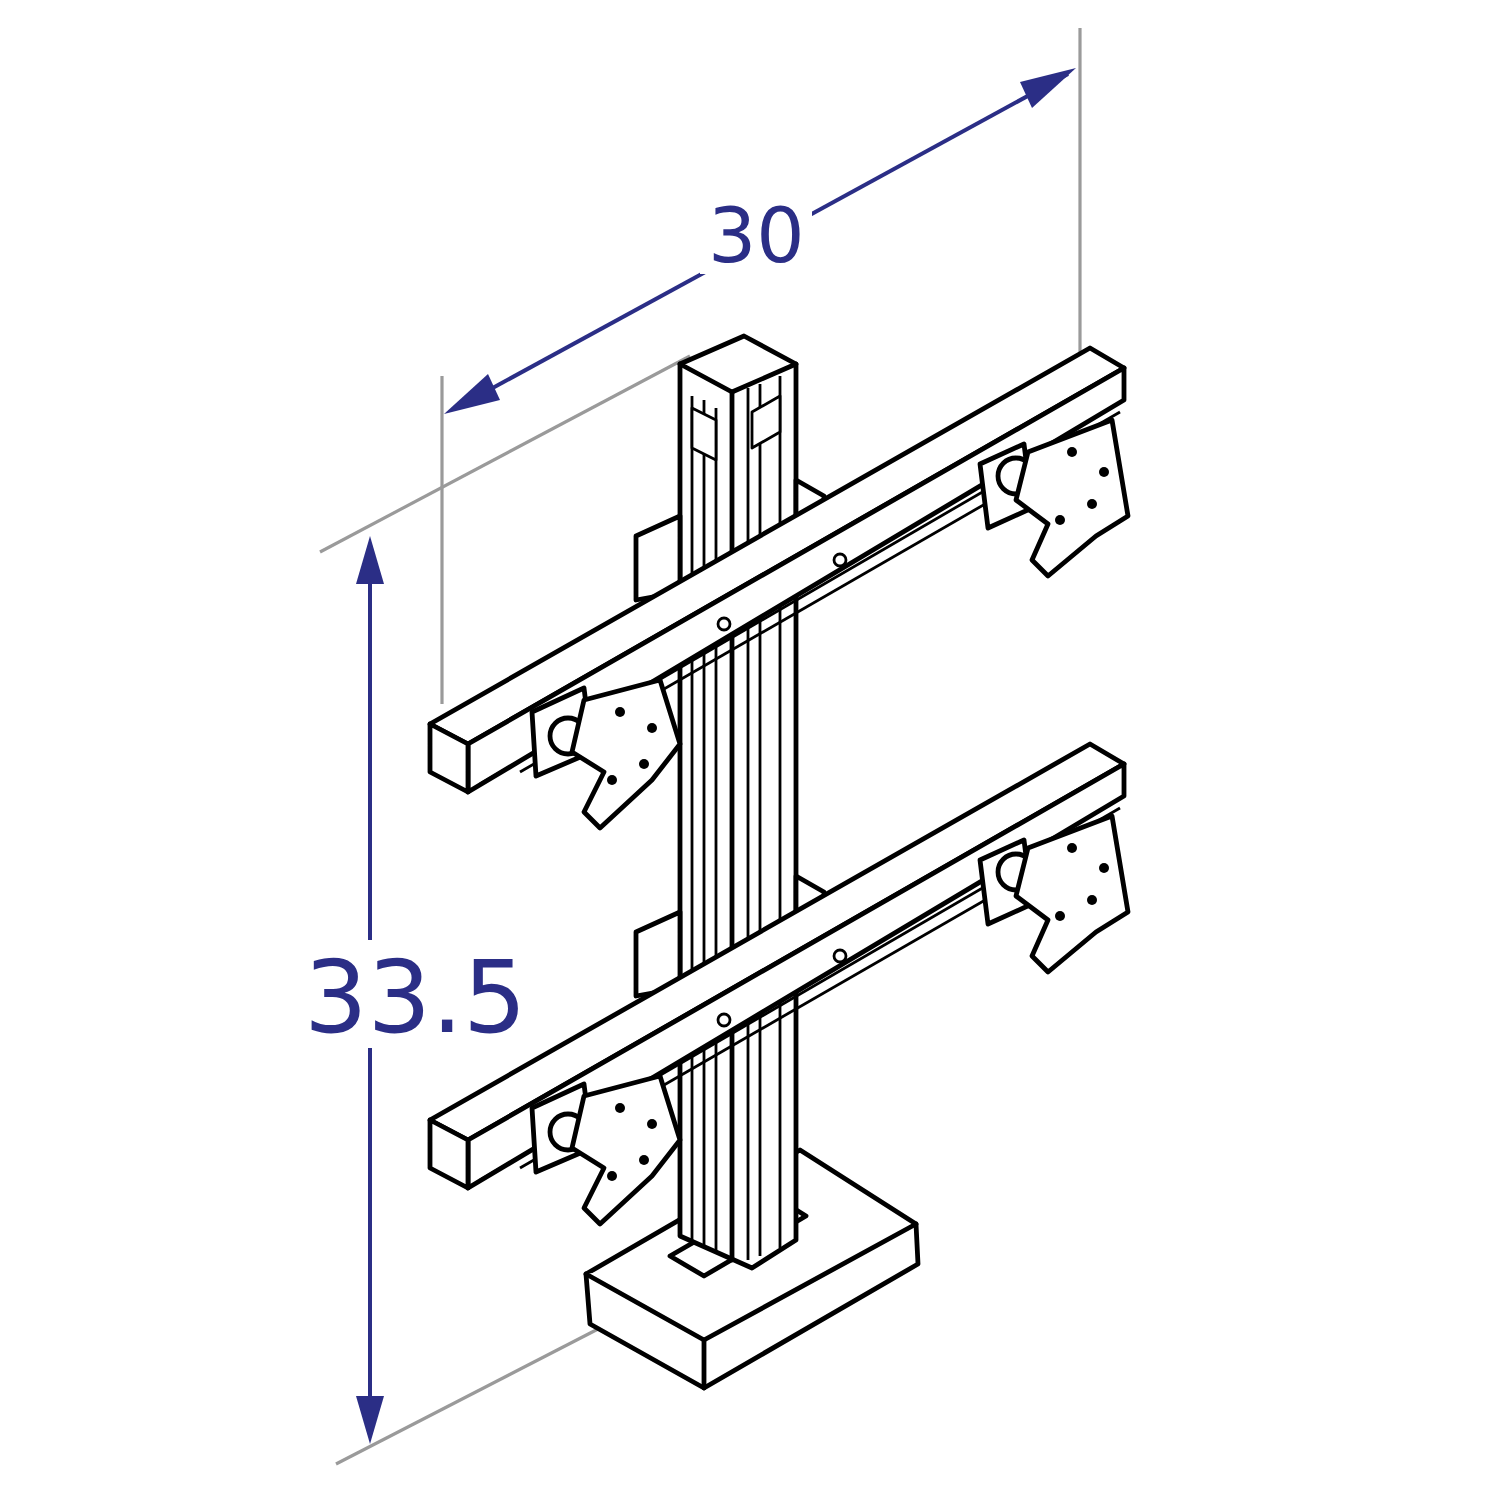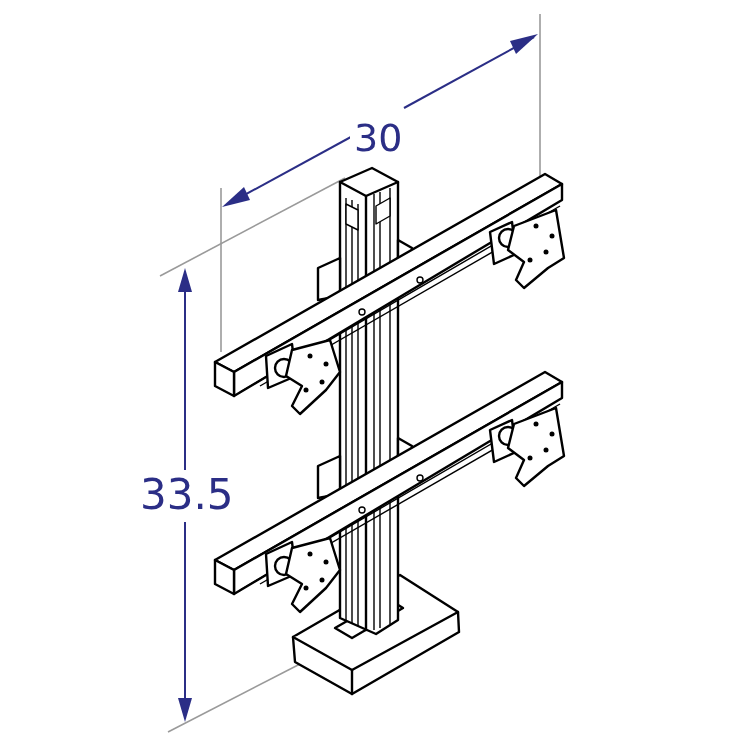--- a/index.html
+++ b/index.html
@@ -6,22 +6,22 @@
     body { width: 750px; height: 750px; overflow: hidden; position: relative; }
     svg { position: absolute; left: 0; top: 0; }
     .dimtext {
       position: absolute;
       font-family: "DejaVu Sans", sans-serif;
       color: #2b2e86;
       background: #ffffff;
       line-height: 1;
       padding: 0 4px;
     }
-    #dim-width-label { left: 350px; top: 99px; font-size: 38px; margin-top: 20px; }
-    #dim-height-label { left: 136px; top: 474px; font-size: 42px; }
+    #dim-width-label { left: 350px; top: 99px; font-size: 38px; }
+    #dim-height-label { left: 148px; top: 474px; font-size: 50px; }
     .ln { stroke: #000; stroke-width: 2.4; fill: #fff; stroke-linejoin: round; stroke-linecap: round; }
     .thin { stroke: #000; stroke-width: 1.4; fill: none; }
     .ext { stroke: #9a9a9a; stroke-width: 1.6; fill: none; }
     .dim { stroke: #2b2e86; stroke-width: 2; fill: none; }
     .arrow { fill: #2b2e86; stroke: none; }
   </style>
 </head>
 <body>
 
 <svg width="750" height="750" viewBox="0 0 750 750">

